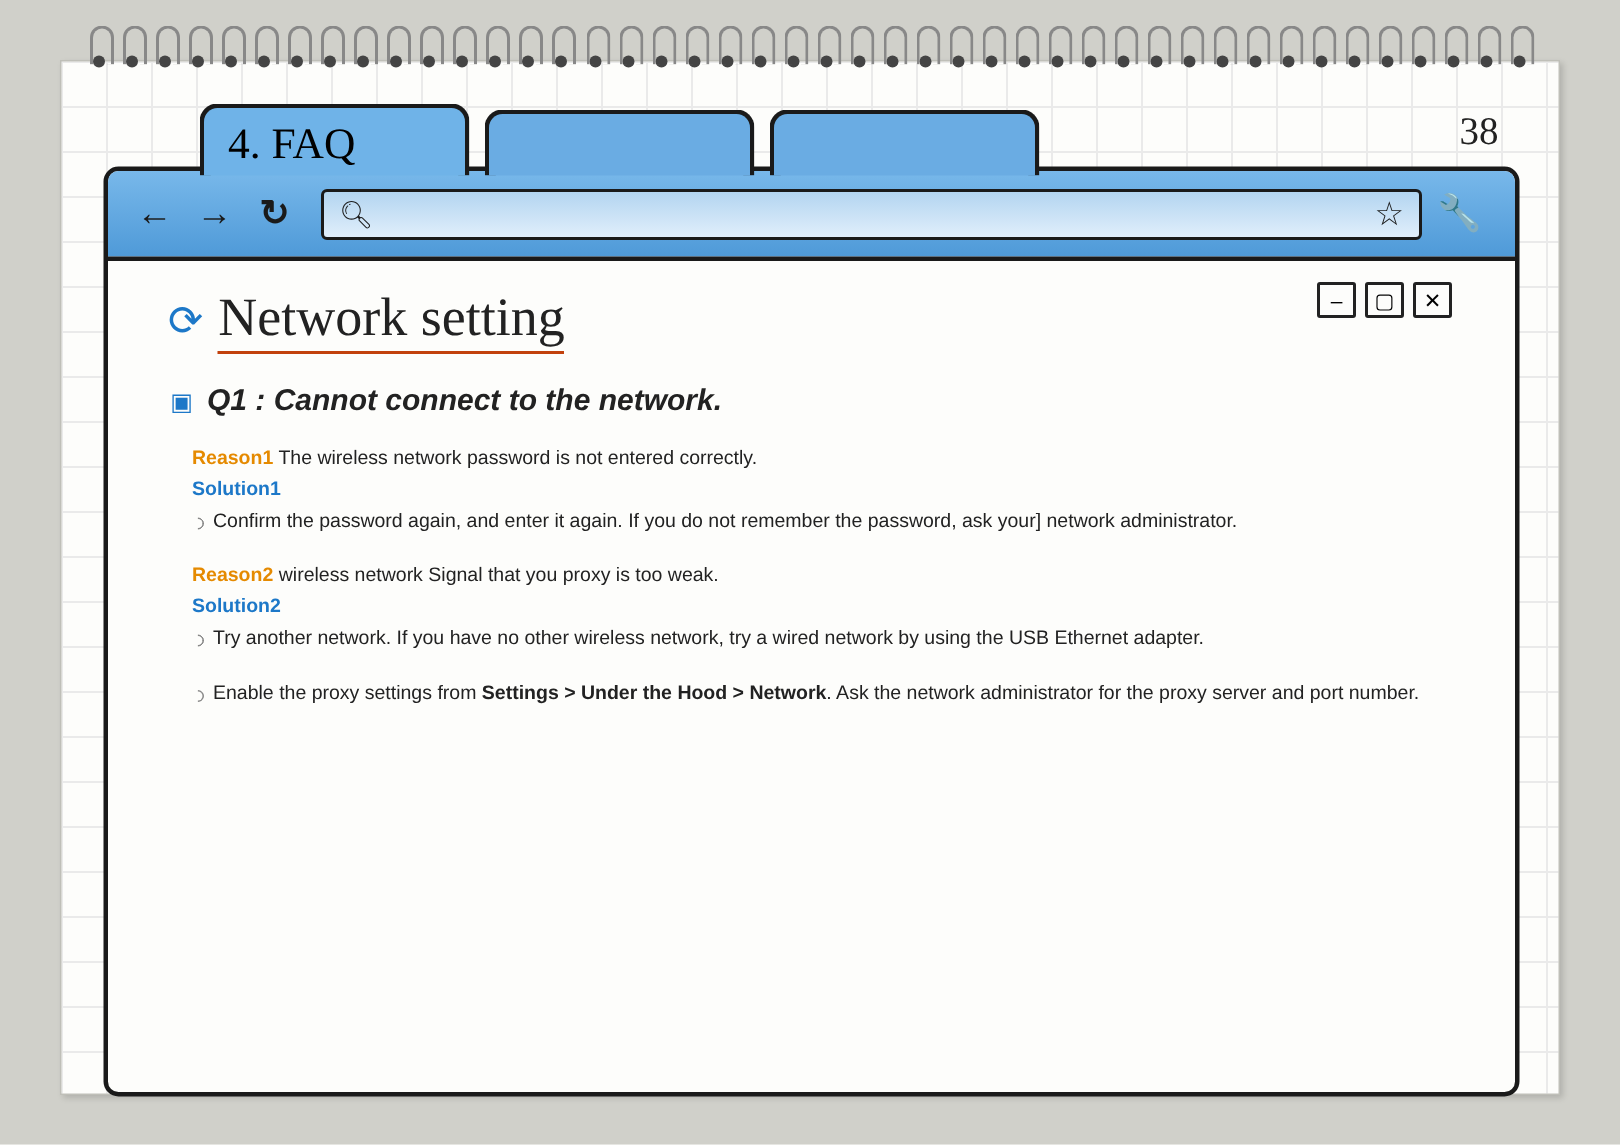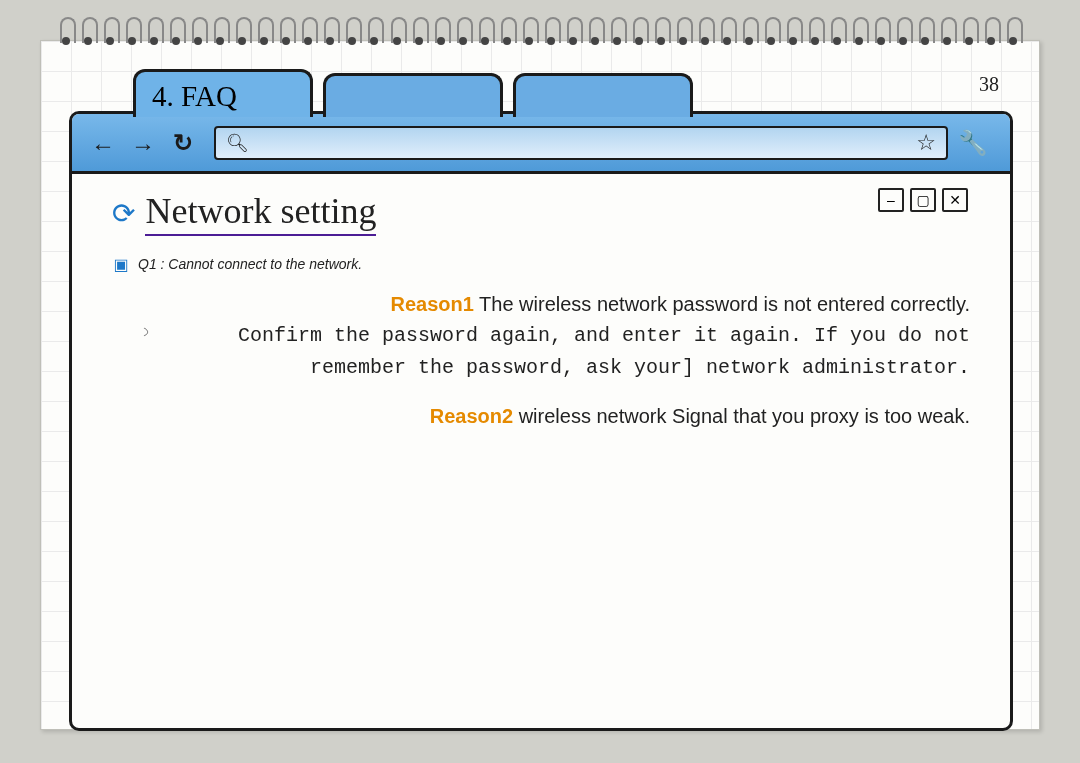--- a/index.html
+++ b/index.html
@@ -59,21 +59,21 @@
     height: 24px;
     border: 2.5px solid #888;
     border-bottom: none;
     border-radius: 12px 12px 0 0;
   }
   .page-number {
     position: absolute;
     top: 32px;
     right: 40px;
     font-family: "Comic Sans MS", cursive;
-    font-size: 20px;
+    font-size: 26px;
     color: #222;
   }
   
   .browser-window {
     position: absolute;
     left: 28px;
     top: 70px;
     width: 944px;
     height: 620px;
     border: 3px solid #1a1a1a;
@@ -151,21 +151,21 @@
     gap: 10px;
   }
   .title-row .globe {
     color: #1d78c8;
     font-size: 28px;
   }
   .page-title {
     font-family: "Comic Sans MS", cursive;
     font-size: 36px;
     color: #222;
-    border-bottom: 2px solid #4c1d95;
+    border-bottom: 2px solid #c2410c;
     padding-bottom: 2px;
   }
   .win-controls {
     position: absolute;
     right: 42px;
     top: 14px;
     display: flex;
     gap: 6px;
   }
   .win-btn {
@@ -189,35 +189,34 @@
     width: 18px;
     height: 16px;
     display: inline-flex;
     align-items: center;
     justify-content: center;
     color: #1d78c8;
     font-size: 16px;
   }
   .q-text {
     font-style: italic;
-    font-weight: normal;
-    font-size: 14px;
+    font-weight: bold;
+    font-size: 20px;
     color: #222;
   }
   .faq-body {
     margin-top: 16px;
-    margin-left: 28px;
-    font-size: 20px;
+    margin-left: 16px;
+    font-size: 13px;
     color: #222;
     line-height: 1.6;
-    text-align: right;
   }
   .reason-label { color: #e58a00; font-weight: bold; }
   .solution-label { color: #1d78c8; font-weight: bold; display: block; }
-  .bullet-line { position: relative; padding-left: 14px; font-family: Liberation Mono, monospace; }
+  .bullet-line { position: relative; padding-left: 14px; }
   .bullet-line::before {
     content: "";
     position: absolute;
     left: 0;
     top: 8px;
     width: 6px;
     height: 6px;
     border: 1.5px solid #888;
     border-radius: 50%;
     border-top-color: transparent;
@@ -316,29 +315,35 @@
         <span class="q-text">Q1 : Cannot connect to the network.</span>
       </div>
 
       <div class="faq-body">
 
         <div class="block">
           <div>
             <span class="reason-label">Reason1</span>
             <span>The wireless network password is not entered correctly.</span>
           </div>
+          <span class="solution-label">Solution1</span>
           <div class="bullet-line">Confirm the password again, and enter it again. If you do not remember the password, ask your] network administrator.</div>
         </div>
 
         <div class="block">
           <div>
             <span class="reason-label">Reason2</span>
             <span>wireless network Signal that you proxy is too weak.</span>
           </div>
+          <span class="solution-label">Solution2</span>
+          <div class="bullet-line">Try another network. If you have no other wireless network, try a wired network by using the USB Ethernet adapter.</div>
         </div>
 
         <div class="block">
+          <div class="bullet-line">
+            <span>Enable the proxy settings from </span><b class="strong">Settings &gt; Under the Hood &gt; Network</b><span>. Ask the network administrator for the proxy server and port number.</span>
+          </div>
         </div>
 
       </div>
     </div>
   </div>
 </div>
 
 </body></html>

